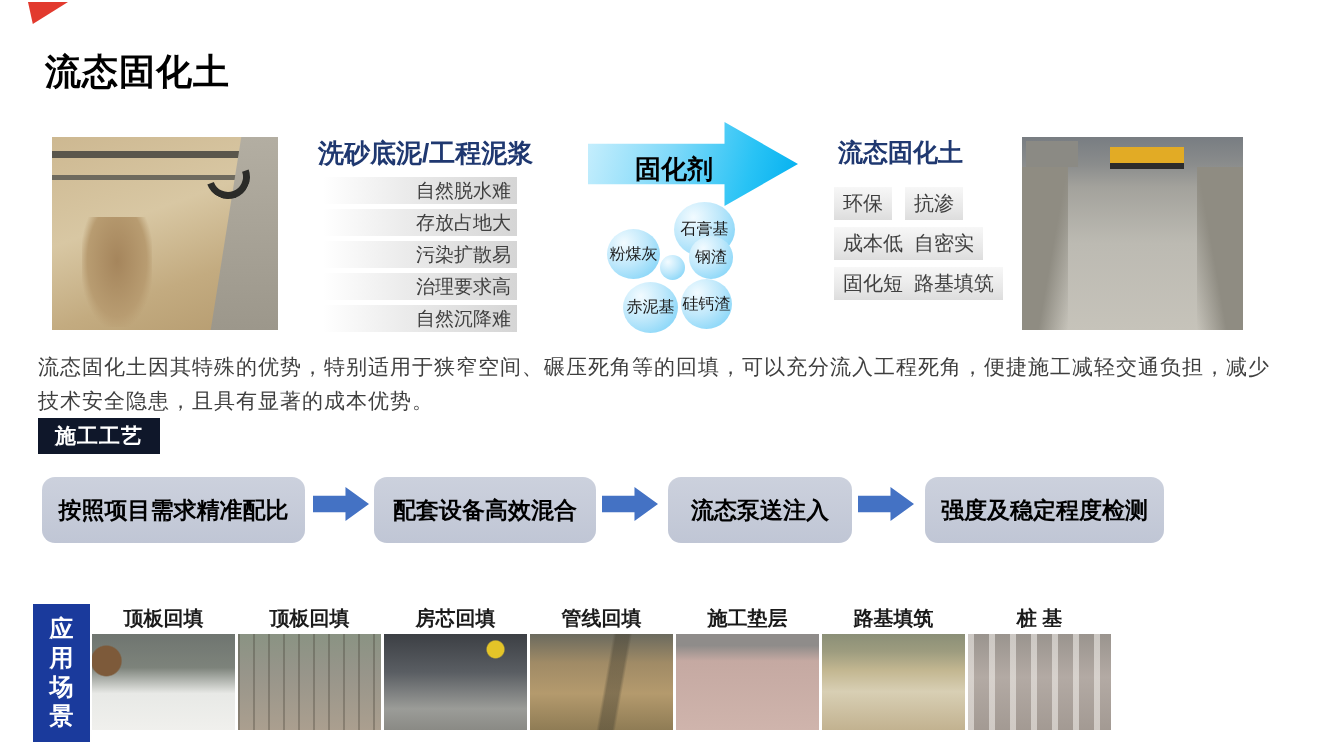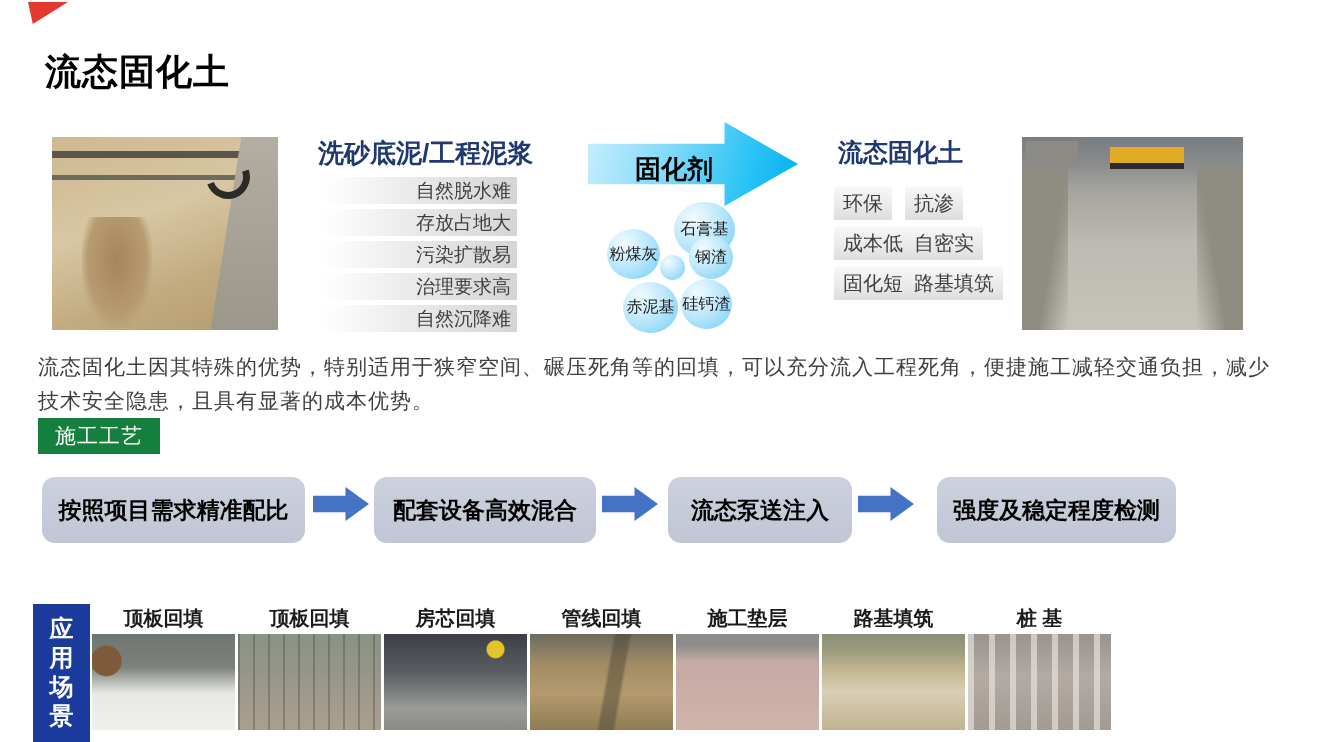--- a/index.html
+++ b/index.html
@@ -60,29 +60,29 @@
   .res-heading { position:absolute; left:838px; top:136px; font-size:25px; font-weight:bold; color:#1f3870; }
   .res-grid { position:absolute; left:834px; top:187px; display:grid; grid-template-columns:64px auto; gap:7px 7px; justify-items:start; }
   .res-item { height:33px; line-height:33px; padding:0 9px; font-size:20px; color:#3f3f3f;
     background:linear-gradient(180deg,#f7f7f7 0%,#e9e9e9 60%,#dddddd 100%); white-space:nowrap; }
 
   
   .desc { position:absolute; left:38px; top:350px; width:1232px; font-size:21px; line-height:34px;
     color:#3f3f3f; letter-spacing:1px; text-align:justify; }
 
   
-  .proc-badge { position:absolute; left:38px; top:418px; width:122px; height:36px; background:#15803d;
-    color:#ffffff; font-size:21px; font-weight:normal; text-align:center; line-height:36px; letter-spacing:1px; }
+  .proc-badge { position:absolute; left:38px; top:418px; width:122px; height:36px; background:#0f172a;
+    color:#ffffff; font-size:21px; font-weight:bold; text-align:center; line-height:36px; letter-spacing:1px; }
   .step-box { position:absolute; top:477px; height:66px; background:linear-gradient(180deg,#ccd1dd,#c0c6d5);
     border-radius:13px; display:flex; align-items:center; justify-content:center;
     font-size:23px; font-weight:bold; color:#000; }
   .step-1 { left:42px;  width:263px; }
   .step-2 { left:374px; width:222px; }
   .step-3 { left:668px; width:184px; }
-  .step-4 { left:925px; width:239px;margin-left:12px; }
+  .step-4 { left:925px; width:239px; }
   .step-arrow { position:absolute; top:487px; width:56px; height:34px; background:#4472c4;
     clip-path:polygon(0 26%,58% 26%,58% 0,100% 50%,58% 100%,58% 74%,0 74%); }
   .sa-1 { left:313px; } .sa-2 { left:602px; } .sa-3 { left:858px; }
 
   
   .app-label-box { position:absolute; left:33px; top:604px; width:57px; height:138px; background:#1a3a9c;
     display:flex; align-items:center; justify-content:center; }
   .app-label-text { width:30px; font-size:24px; line-height:1.2; font-weight:bold; color:#ffffff;
     word-break:break-all; text-align:center; }
   .scenes { position:absolute; left:92px; top:606px; display:flex; gap:3px; }

